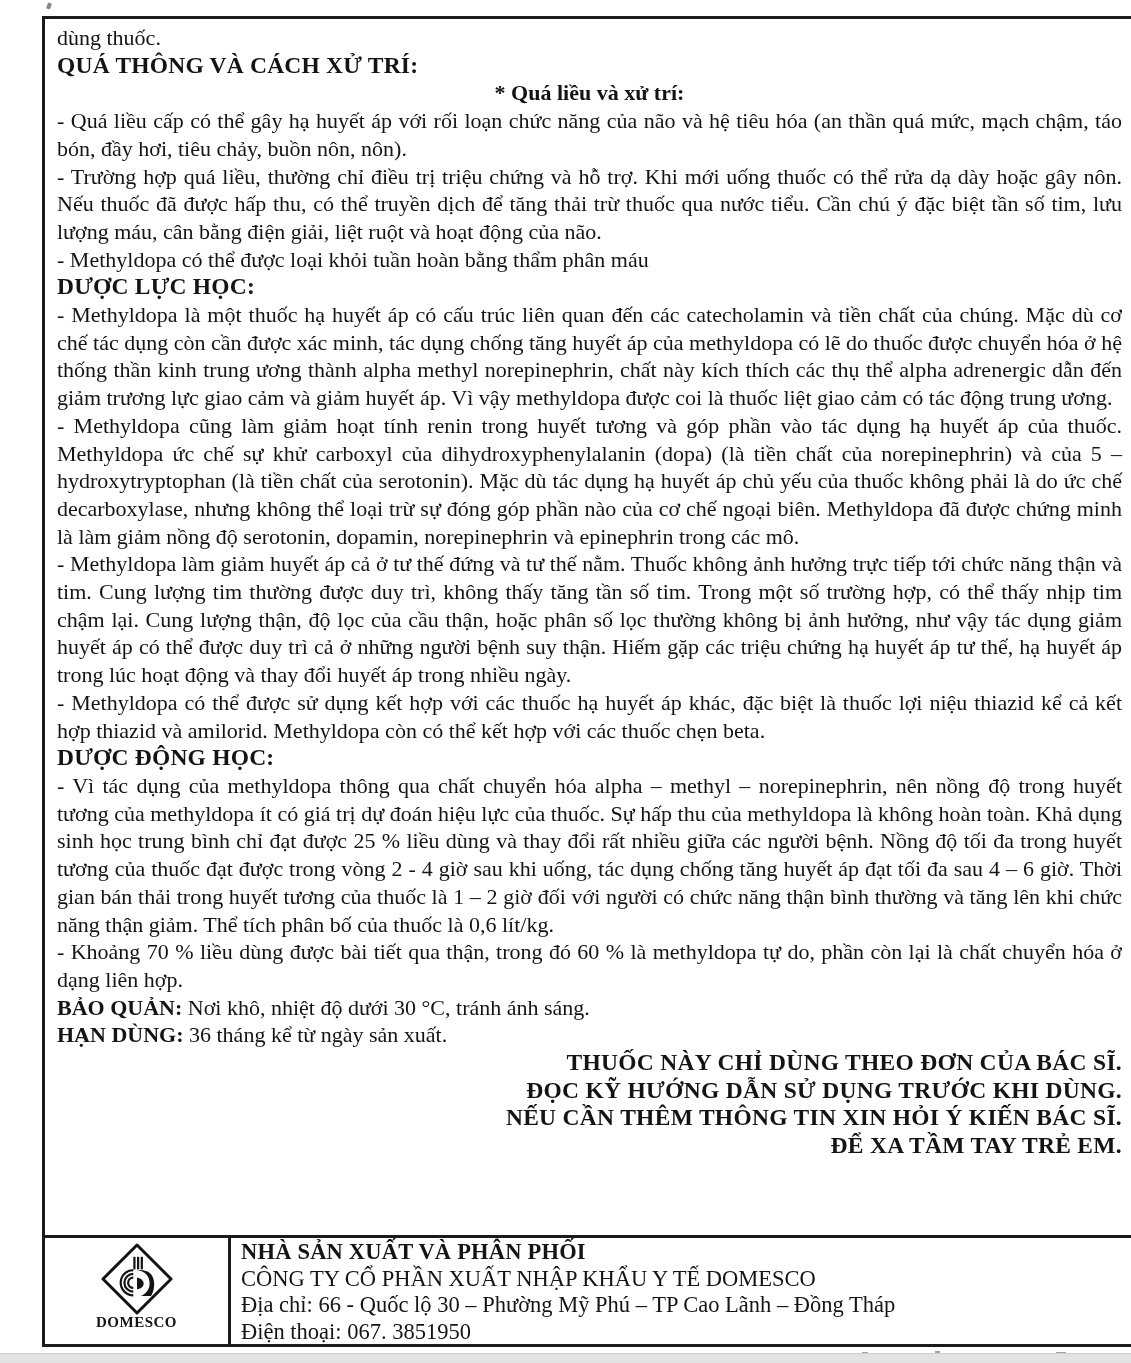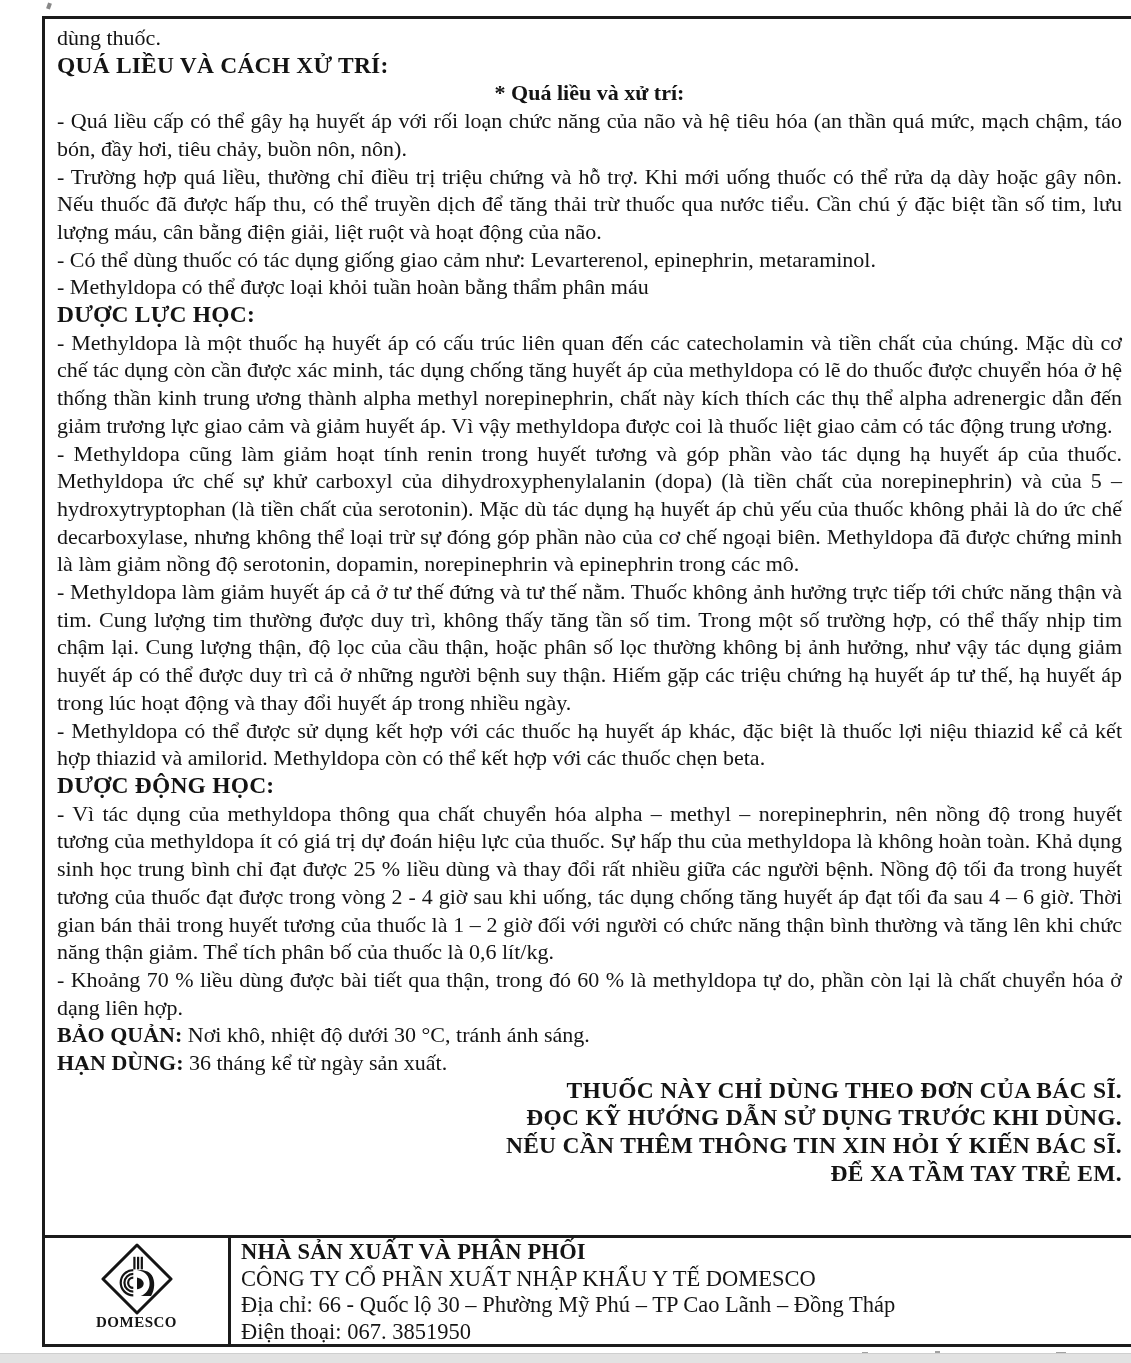--- a/index.html
+++ b/index.html
@@ -72,25 +72,24 @@
 
 <div class="page">
 
   <div class="scan-artifact"></div>
 
   <div class="doc-box">
 
     <div class="text-area">
       <p class="cont">dùng thuốc.</p>
 
-      <p class="h1">QUÁ LIỀU VÀ CÁCH XỬ TRÍ:</p>
+      <p class="h1">QUÁ THÔNG VÀ CÁCH XỬ TRÍ:</p>
       <p class="sub">* Quá liều và xử trí:</p>
       <p class="para">- Quá liều cấp có thể gây hạ huyết áp với rối loạn chức năng của não và hệ tiêu hóa (an thần quá mức, mạch chậm, táo bón, đầy hơi, tiêu chảy, buồn nôn, nôn).</p>
       <p class="para">- Trường hợp quá liều, thường chỉ điều trị triệu chứng và hỗ trợ. Khi mới uống thuốc có thể rửa dạ dày hoặc gây nôn. Nếu thuốc đã được hấp thu, có thể truyền dịch để tăng thải trừ thuốc qua nước tiểu. Cần chú ý đặc biệt tần số tim, lưu lượng máu, cân bằng điện giải, liệt ruột và hoạt động của não.</p>
-      <p class="para">- Có thể dùng thuốc có tác dụng giống giao cảm như: Levarterenol, epinephrin, metaraminol.</p>
       <p class="para">- Methyldopa có thể được loại khỏi tuần hoàn bằng thẩm phân máu</p>
 
       <p class="h1">DƯỢC LỰC HỌC:</p>
       <p class="para">- Methyldopa là một thuốc hạ huyết áp có cấu trúc liên quan đến các catecholamin và tiền chất của chúng. Mặc dù cơ chế tác dụng còn cần được xác minh, tác dụng chống tăng huyết áp của methyldopa có lẽ do thuốc được chuyển hóa ở hệ thống thần kinh trung ương thành alpha methyl norepinephrin, chất này kích thích các thụ thể alpha adrenergic dẫn đến giảm trương lực giao cảm và giảm huyết áp. Vì vậy methyldopa được coi là thuốc liệt giao cảm có tác động trung ương.</p>
       <p class="para">- Methyldopa cũng làm giảm hoạt tính renin trong huyết tương và góp phần vào tác dụng hạ huyết áp của thuốc. Methyldopa ức chế sự khử carboxyl của dihydroxyphenylalanin (dopa) (là tiền chất của norepinephrin) và của 5 – hydroxytryptophan (là tiền chất của serotonin). Mặc dù tác dụng hạ huyết áp chủ yếu của thuốc không phải là do ức chế decarboxylase, nhưng không thể loại trừ sự đóng góp phần nào của cơ chế ngoại biên. Methyldopa đã được chứng minh là làm giảm nồng độ serotonin, dopamin, norepinephrin và epinephrin trong các mô.</p>
       <p class="para">- Methyldopa làm giảm huyết áp cả ở tư thế đứng và tư thế nằm. Thuốc không ảnh hưởng trực tiếp tới chức năng thận và tim. Cung lượng tim thường được duy trì, không thấy tăng tần số tim. Trong một số trường hợp, có thể thấy nhịp tim chậm lại. Cung lượng thận, độ lọc của cầu thận, hoặc phân số lọc thường không bị ảnh hưởng, như vậy tác dụng giảm huyết áp có thể được duy trì cả ở những người bệnh suy thận. Hiếm gặp các triệu chứng hạ huyết áp tư thế, hạ huyết áp trong lúc hoạt động và thay đổi huyết áp trong nhiều ngày.</p>
       <p class="para">- Methyldopa có thể được sử dụng kết hợp với các thuốc hạ huyết áp khác, đặc biệt là thuốc lợi niệu thiazid kể cả kết hợp thiazid và amilorid. Methyldopa còn có thể kết hợp với các thuốc chẹn beta.</p>
 
       <p class="h1">DƯỢC ĐỘNG HỌC:</p>
       <p class="para">- Vì tác dụng của methyldopa thông qua chất chuyển hóa alpha – methyl – norepinephrin, nên nồng độ trong huyết tương của methyldopa ít có giá trị dự đoán hiệu lực của thuốc. Sự hấp thu của methyldopa là không hoàn toàn. Khả dụng sinh học trung bình chỉ đạt được 25 % liều dùng và thay đổi rất nhiều giữa các người bệnh. Nồng độ tối đa trong huyết tương của thuốc đạt được trong vòng 2 - 4 giờ sau khi uống, tác dụng chống tăng huyết áp đạt tối đa sau 4 – 6 giờ. Thời gian bán thải trong huyết tương của thuốc là 1 – 2 giờ đối với người có chức năng thận bình thường và tăng lên khi chức năng thận giảm. Thể tích phân bố của thuốc là 0,6 lít/kg.</p>

